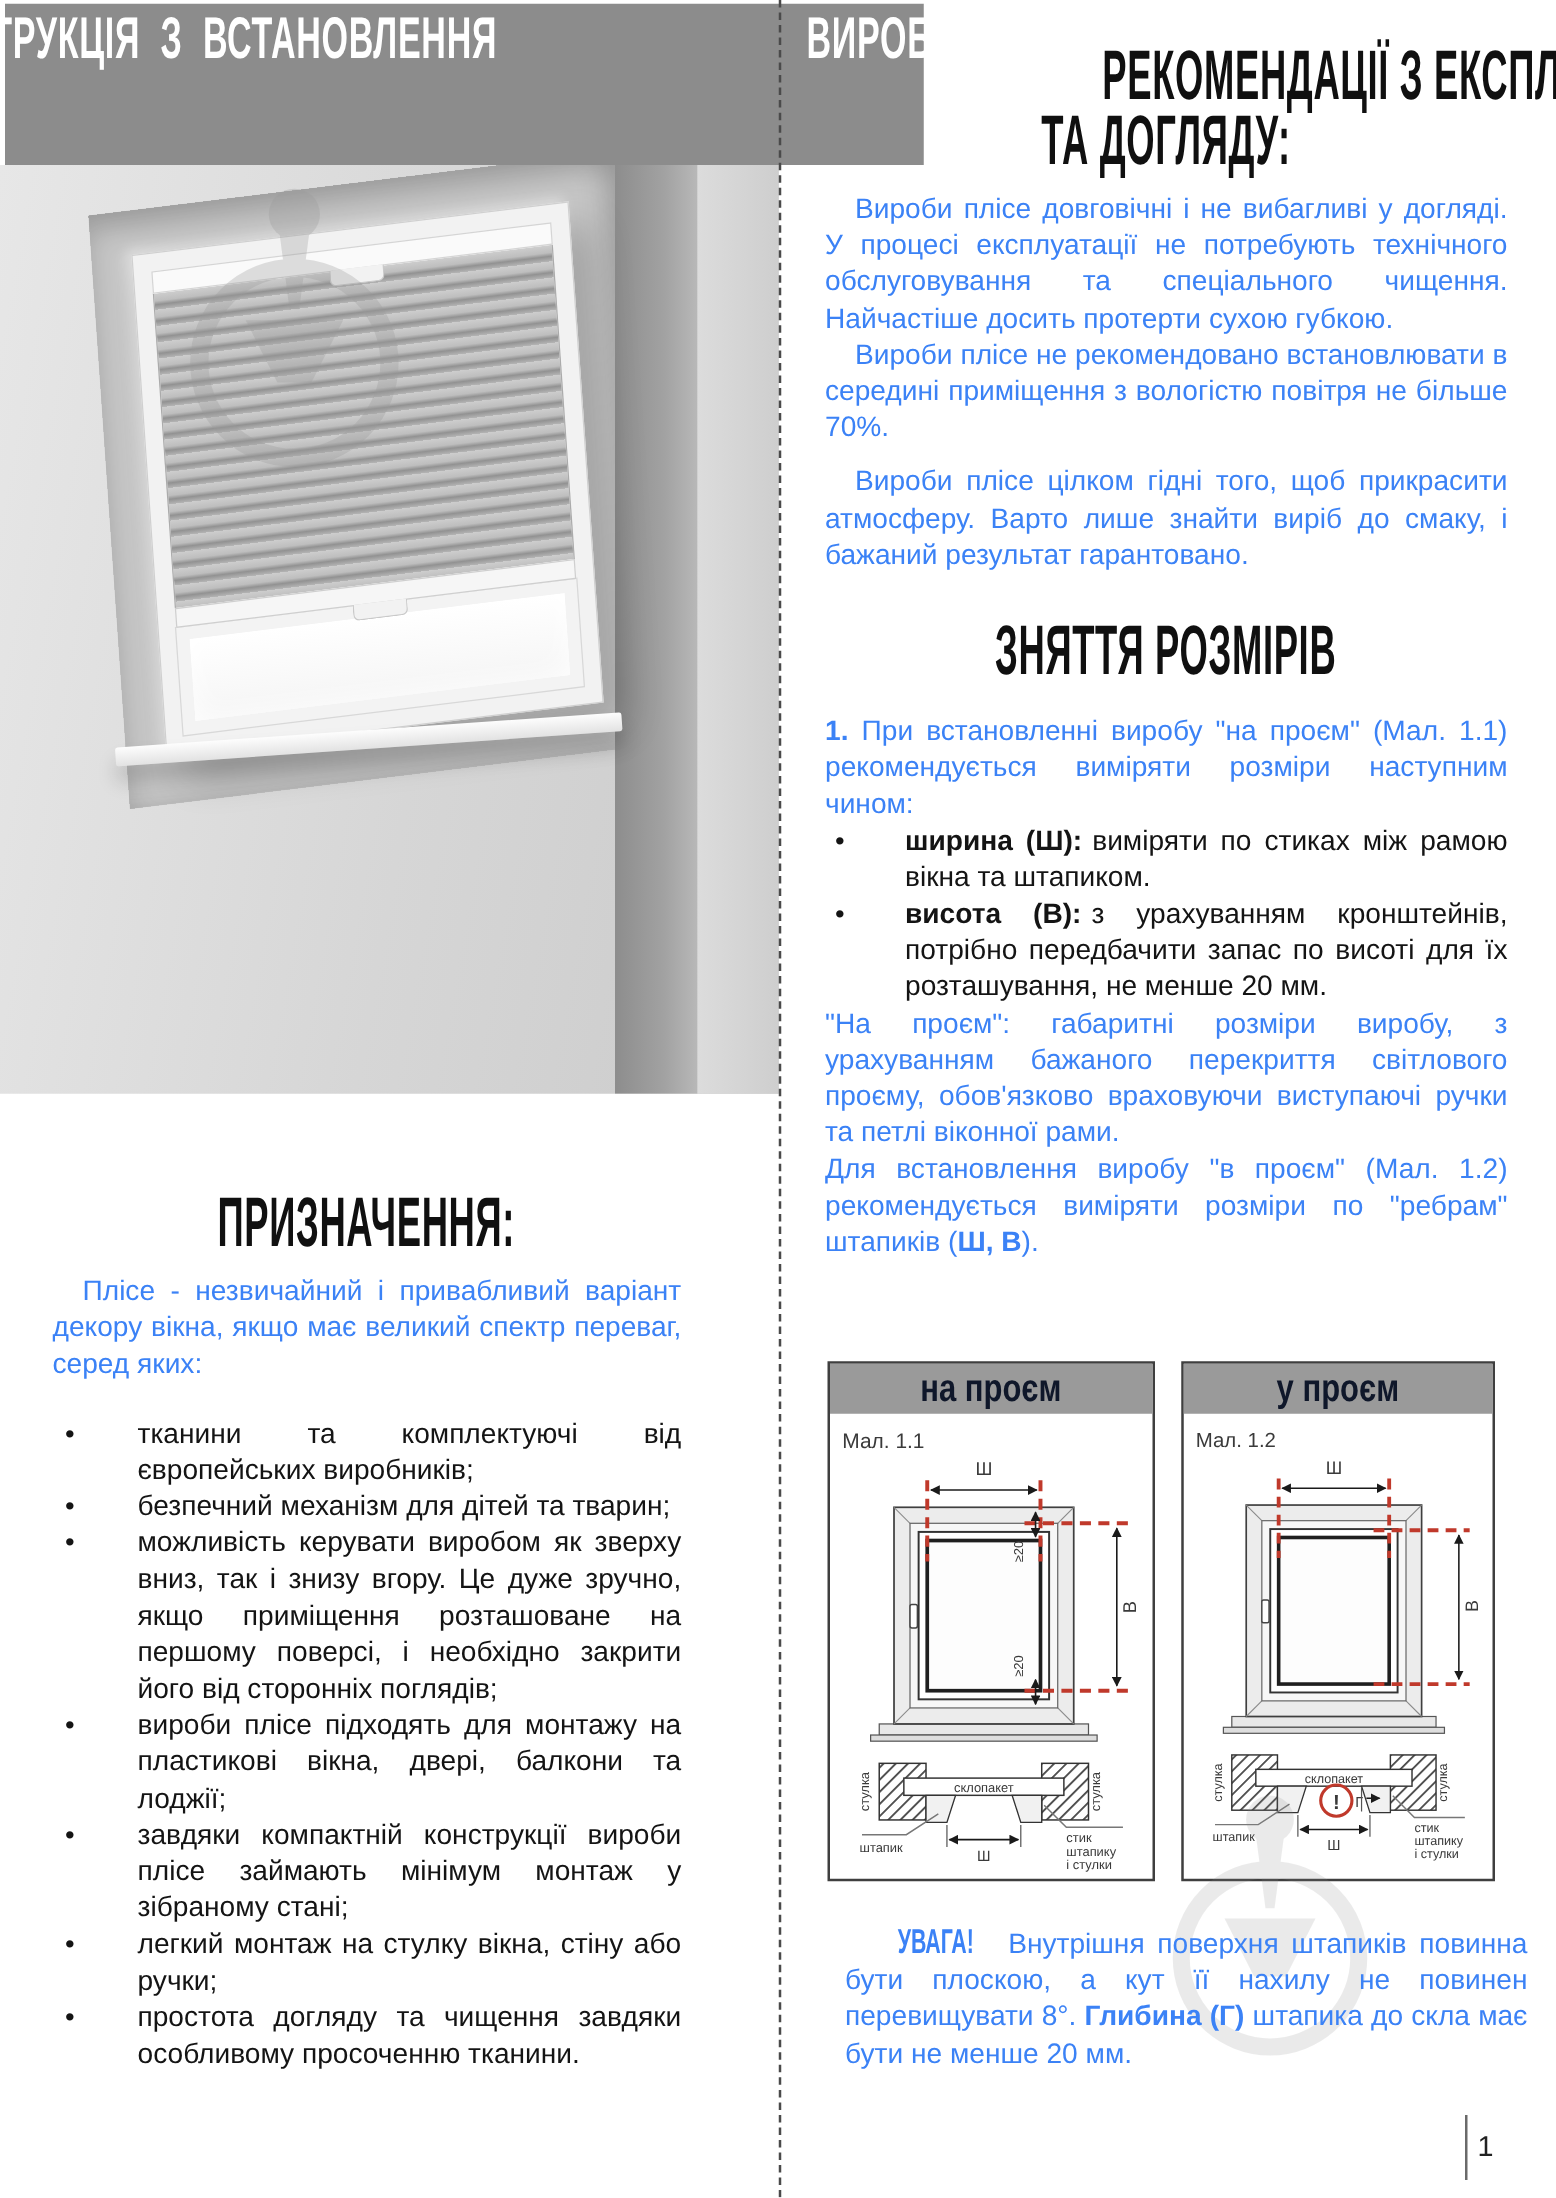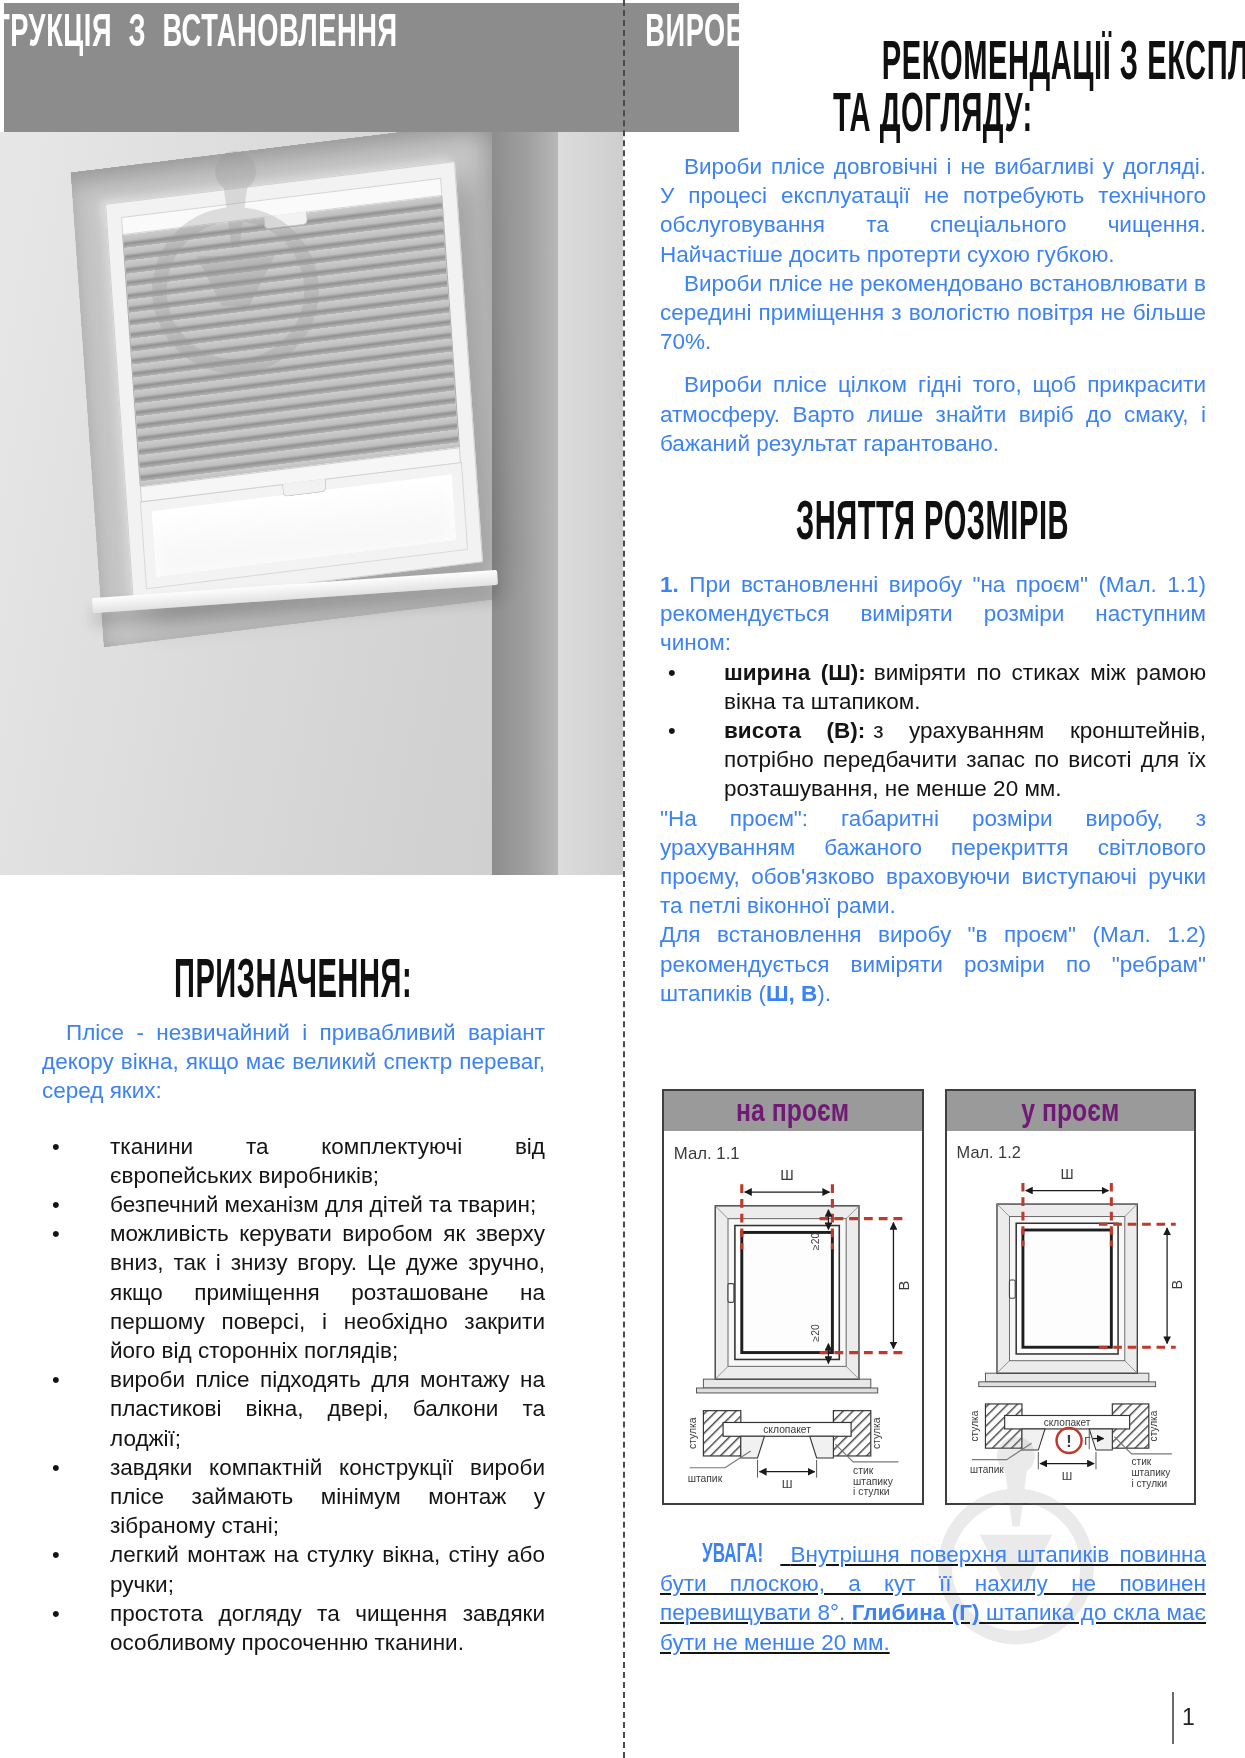--- a/index.html
+++ b/index.html
@@ -55,21 +55,21 @@
             border:10px solid #f3f3f3;outline:1px solid #d8d8d8;
             box-shadow:inset 0 0 24px rgba(255,255,255,0.9);}
   .ph-sill{position:absolute;left:92px;top:452px;width:406px;height:15px;border-radius:2px;
            background:linear-gradient(#fdfdfd,#e2e2e2);transform:rotate(-4deg);
            box-shadow:0 12px 16px rgba(0,0,0,0.18);}
   .wm{position:absolute;pointer-events:none;}
 
   
   .dbox{top:1089px;height:416px;background:#ffffff;border:2px solid #3f3f3f;box-sizing:border-box;z-index:1;}
   .dtab{height:40px;background:#9a9a9a;display:flex;align-items:center;justify-content:center;
-        color:#701a75;font-weight:700;font-size:31px;}
+        color:#0f172a;font-weight:700;font-size:31px;}
   .condT{display:inline-block;transform:scaleX(0.8);transform-origin:50% 50%;}
   .dsvg{position:absolute;left:0;top:40px;width:100%;height:372px;}
   .dsvg text{font-family:"Liberation Sans",sans-serif;fill:#3a3a3a;}
   .ft17{font-size:17px;fill:#474747;}
   .ft15{font-size:15px;fill:#1d1d1d;}
   .ft12{font-size:12px;fill:#1d1d1d;}
   .ft10{font-size:10.5px;fill:#3a3a3a;}
   .red{fill:#c0392b;}
   .thin{stroke:#8a8a8a;stroke-width:0.9;}
   .dim{stroke:#1a1a1a;stroke-width:1.3;}
@@ -319,20 +319,20 @@
 
   <div class="wm" style="left:925px;top:1428px;width:182px;opacity:0.17;z-index:2;">
     <svg viewBox="0 0 200 250" width="182" height="228">
       <circle cx="100" cy="152" r="78" fill="none" stroke="#8a8a8a" stroke-width="15"></circle>
       <circle cx="100" cy="30" r="21" fill="#8a8a8a"></circle>
       <path d="M88,47 L112,47 L104,108 L96,108 Z" fill="#8a8a8a"></path>
       <path d="M60,117 L140,117 L114,168 L86,168 Z" fill="#8a8a8a"></path>
     </svg>
   </div>
 
-  <div class="abs att" style="left:660px;top:1538px;width:546px;text-decoration:underline;">
+  <div class="abs att" style="left:676px;top:1538px;width:546px;">
     <p class="body" style="text-indent:26px;"><b class="att-label">УВАГА!</b> <span>Внутрішня поверхня штапиків повинна бути плоскою, а кут її нахилу не повинен перевищувати 8°.</span> <b>Глибина (Г)</b> <span>штапика до скла має бути не менше 20 мм.</span></p>
   </div>
 
   <div class="abs pg-line"></div>
   <div class="abs pg-num">1</div>
 
 </div>
 
 </body></html>

